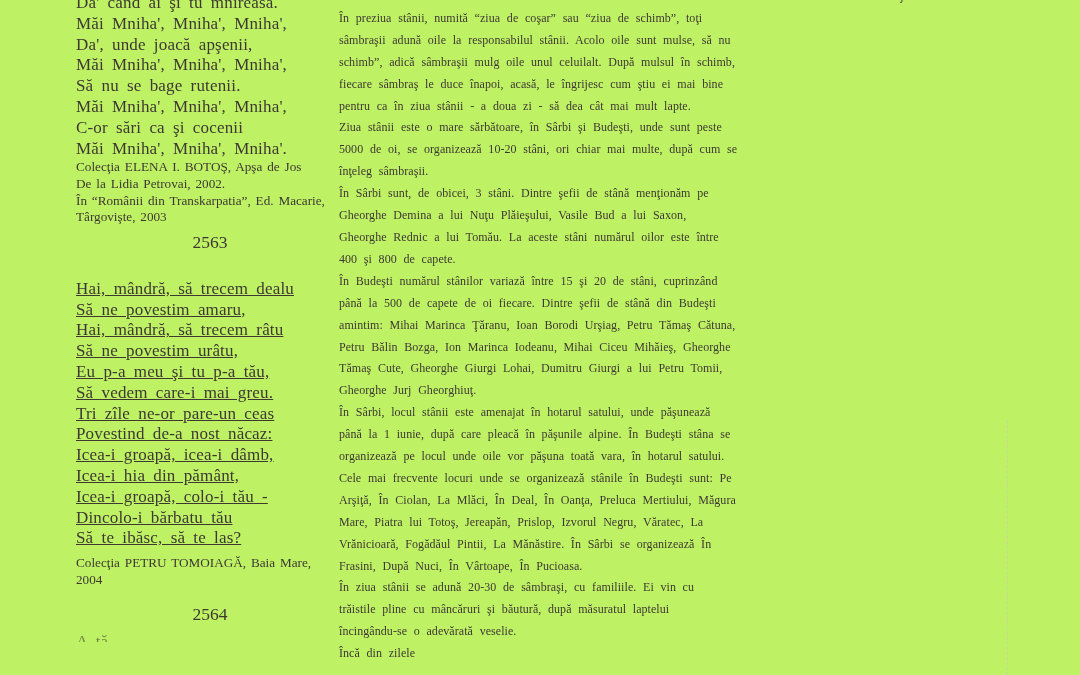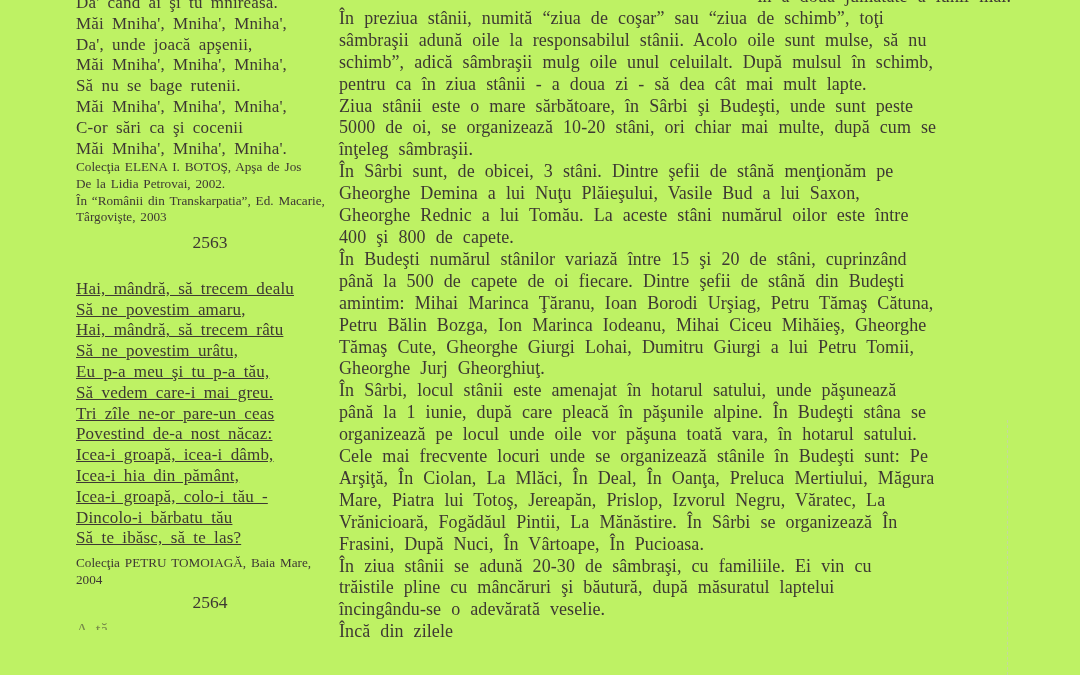--- a/index.html
+++ b/index.html
@@ -28,31 +28,31 @@
     word-spacing: 0.12em; white-space: nowrap;
   }
   .poem-number {
     text-align: center; font-size: 17.5px; line-height: 21px;
     word-spacing: 0.1em;
   }
   .credits-block { }
   .num-2563 { margin-top: 6px; }
   .poem-2 { margin-top: 26px; text-decoration: underline; }
   .credits-2 { margin-top: 6px; }
-  .num-2564 { margin-top: 4px; }
+  .num-2564 { margin-top: 16px; }
   .partial-left {
     margin-top: 7px; height: 10px; overflow: hidden;
     opacity: 0.55;
   }
   
   .col-right {
     position: absolute; left: 339px; top: -14px; width: 676px;
   }
   .prose-line {
-    font-size: 18px; line-height: 21.9px;
+    font-size: 12px; line-height: 21.9px;
     word-spacing: 0.3em; letter-spacing: 0.005em;
     white-space: nowrap;
   }
   .prose-partial-top { text-align: right; padding-right: 4px; }
   
   .edge-artifact {
     position: absolute; left: 1007px; top: 420px; height: 255px; width: 0;
     border-left: 1px dashed #c9c9c4; opacity: 0.6;
   }
 </style>
@@ -103,20 +103,21 @@
       <div class="poem-line">A tă</div>
     </div>
   </div>
 
   <div class="col-right">
     <div class="prose-line prose-partial-top">în a doua jumătate a lunii mai.</div>
     <div>
         <div class="prose-line">În preziua stânii, numită “ziua de coşar” sau “ziua de schimb”, toţi</div>
         <div class="prose-line">sâmbraşii adună oile la responsabilul stânii. Acolo oile sunt mulse, să nu</div>
         <div class="prose-line">schimb”, adică sâmbraşii mulg oile unul celuilalt. După mulsul în schimb,</div>
+        <div class="prose-line">fiecare sâmbraş le duce înapoi, acasă, le îngrijesc cum ştiu ei mai bine</div>
         <div class="prose-line">pentru ca în ziua stânii - a doua zi - să dea cât mai mult lapte.</div>
         <div class="prose-line">Ziua stânii este o mare sărbătoare, în Sârbi şi Budeşti, unde sunt peste</div>
         <div class="prose-line">5000 de oi, se organizează 10-20 stâni, ori chiar mai multe, după cum se</div>
         <div class="prose-line">înţeleg sâmbraşii.</div>
         <div class="prose-line">În Sârbi sunt, de obicei, 3 stâni. Dintre şefii de stână menţionăm pe</div>
         <div class="prose-line">Gheorghe Demina a lui Nuţu Plăieşului, Vasile Bud a lui Saxon,</div>
         <div class="prose-line">Gheorghe Rednic a lui Tomău. La aceste stâni numărul oilor este între</div>
         <div class="prose-line">400 şi 800 de capete.</div>
         <div class="prose-line">În Budeşti numărul stânilor variază între 15 şi 20 de stâni, cuprinzând</div>
         <div class="prose-line">până la 500 de capete de oi fiecare. Dintre şefii de stână din Budeşti</div>

